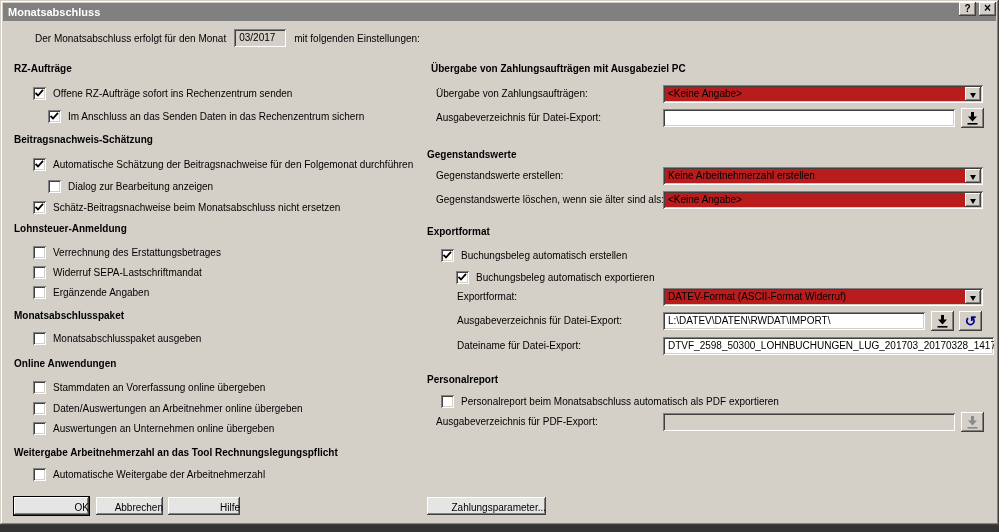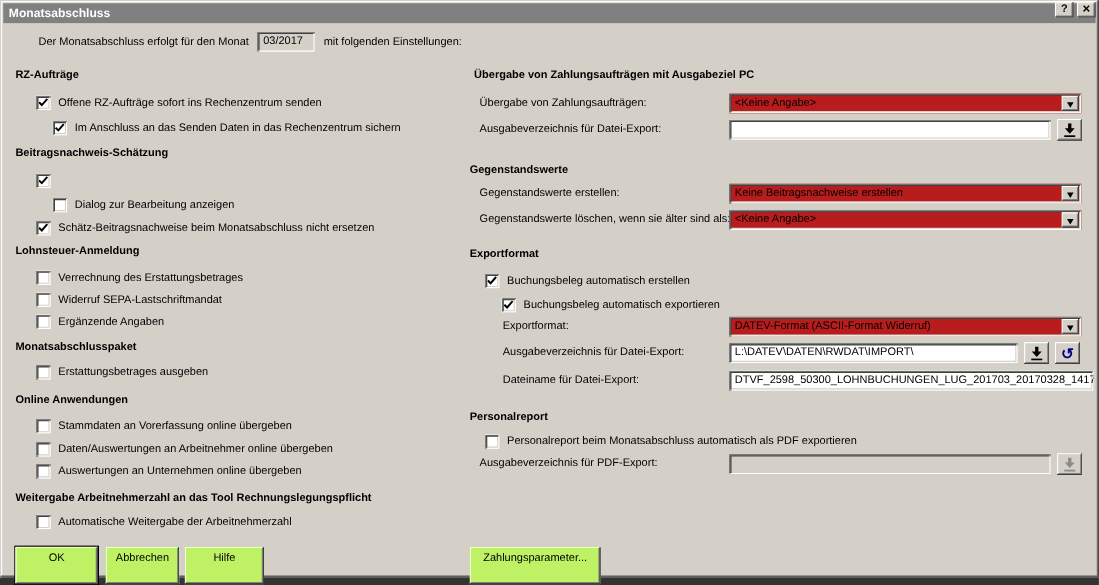--- a/index.html
+++ b/index.html
@@ -58,21 +58,21 @@
   }
   .tri { width:0; height:0; border:3px solid transparent; border-top:5px solid #000; margin-top:5px; }
   .toolbtn {
     position:absolute; width:23px; height:20px; background:#d4d0c8;
     box-shadow: inset -1px -1px 0 #404040, inset 1px 1px 0 #ffffff, inset -2px -2px 0 #808080;
     display:flex; align-items:center; justify-content:center;
   }
   .toolbtn.dis .ifill { fill:#8a8a8a; }
   .refresh-glyph { color:#00008b; font-weight:bold; font-size:14px; line-height:14px; }
   .btn {
-    position:absolute; height:34px; background:#bef264; text-align:center;
+    position:absolute; height:18px; background:#e5e5e5; text-align:right;
     line-height:21px; font-size:10px;
     box-shadow: inset -1px -1px 0 #404040, inset 1px 1px 0 #ffffff, inset -2px -2px 0 #808080;
     cursor:default;
   }
   .btn.default {
     box-shadow: 0 0 0 1px #000000, inset -1px -1px 0 #404040,
                 inset 1px 1px 0 #ffffff, inset -2px -2px 0 #808080;
   }
   .introrow { position:absolute; left:35px; top:29px; display:flex; align-items:center; }
   .introrow .field-inline {
@@ -121,20 +121,21 @@
     <span class="cblbl">Im Anschluss an das Senden Daten in das Rechenzentrum sichern</span>
   </div>
 
   <div class="h" style="left:14px;top:133px">Beitragsnachweis-Schätzung</div>
   <div class="cbrow" style="left:33px;top:157px">
     <span class="cb on">
         <svg width="9" height="9" viewBox="0 0 9 9">
           <path d="M0.5 4 L3 6.5 L8 0.8" stroke="#000" stroke-width="1.8" fill="none"></path>
         </svg>
       </span>
+    <span class="cblbl">Automatische Schätzung der Beitragsnachweise für den Folgemonat durchführen</span>
   </div>
   <div class="cbrow" style="left:48px;top:179px">
     <span class="cb"></span>
     <span class="cblbl">Dialog zur Bearbeitung anzeigen</span>
   </div>
   <div class="cbrow" style="left:33px;top:200px">
     <span class="cb on">
         <svg width="9" height="9" viewBox="0 0 9 9">
           <path d="M0.5 4 L3 6.5 L8 0.8" stroke="#000" stroke-width="1.8" fill="none"></path>
         </svg>
@@ -152,21 +153,21 @@
     <span class="cblbl">Widerruf SEPA-Lastschriftmandat</span>
   </div>
   <div class="cbrow" style="left:33px;top:285px">
     <span class="cb"></span>
     <span class="cblbl">Ergänzende Angaben</span>
   </div>
 
   <div class="h" style="left:14px;top:309px">Monatsabschlusspaket</div>
   <div class="cbrow" style="left:33px;top:331px">
     <span class="cb"></span>
-    <span class="cblbl">Erstattungsbetrages ausgeben</span>
+    <span class="cblbl">Monatsabschlusspaket ausgeben</span>
   </div>
 
   <div class="h" style="left:14px;top:357px">Online Anwendungen</div>
   <div class="cbrow" style="left:33px;top:380px">
     <span class="cb"></span>
     <span class="cblbl">Stammdaten an Vorerfassung online übergeben</span>
   </div>
   <div class="cbrow" style="left:33px;top:401px">
     <span class="cb"></span>
     <span class="cblbl">Daten/Auswertungen an Arbeitnehmer online übergeben</span>
@@ -198,21 +199,21 @@
     <svg width="13" height="13" viewBox="0 0 13 13">
         <path class="ifill" d="M5 0 h3 v4.5 h3 L6.5 9.5 L2 4.5 h3 z" fill="#000"></path>
         <rect class="ifill" x="1.5" y="11" width="10" height="1.6" fill="#000"></rect>
       </svg>
   </div>
 
   <div class="h" style="left:427px;top:148px">Gegenstandswerte</div>
 
   <div class="lbl" style="left:436px;top:167px">Gegenstandswerte erstellen:</div>
   <div class="combo sunken" style="left:663px;top:167px;width:320px">
-    <span class="val">Keine Beitragsnachweise erstellen</span>
+    <span class="val">Keine Arbeitnehmerzahl erstellen</span>
     <span class="drop">
         <span class="tri"></span>
       </span>
   </div>
 
   <div class="lbl" style="left:436px;top:191px">Gegenstandswerte löschen, wenn sie älter sind als:</div>
   <div class="combo sunken" style="left:663px;top:191px;width:320px">
     <span class="val">&lt;Keine Angabe&gt;</span>
     <span class="drop">
         <span class="tri"></span>

